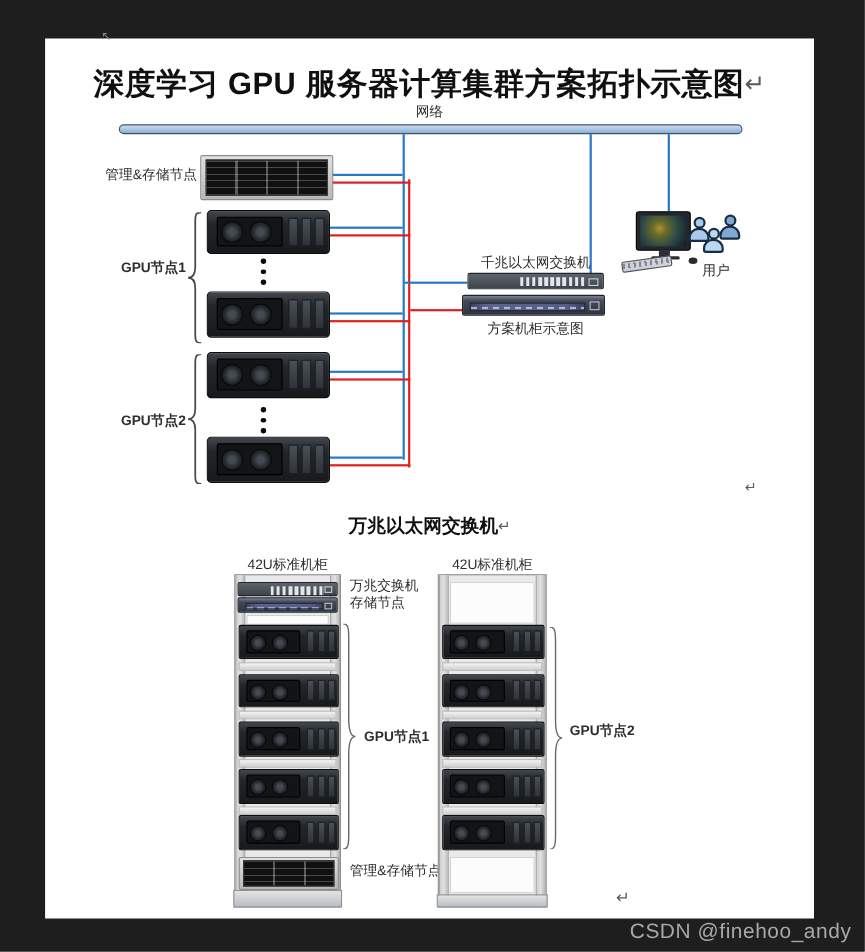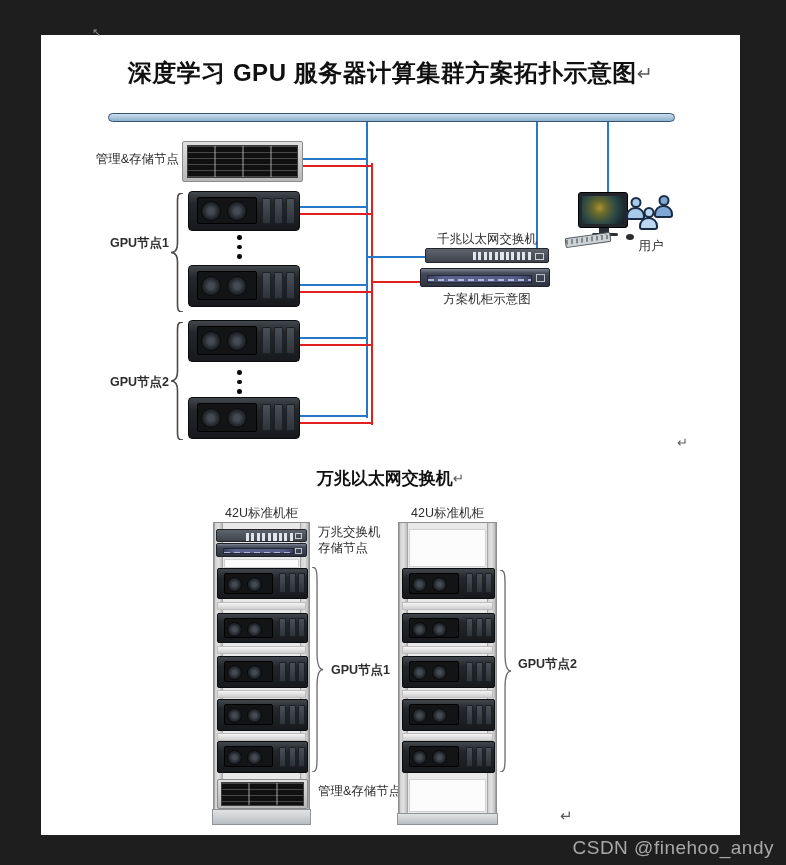--- a/index.html
+++ b/index.html
@@ -4,21 +4,21 @@
 <style>
   * { margin:0; padding:0; box-sizing:border-box; }
   html,body { width:786px; height:865px; background:#1e1e1e; overflow:hidden;
               font-family:"Liberation Sans", sans-serif; position:relative; }
   .abs { position:absolute; }
   .page { position:absolute; left:41px; top:35px; width:699px; height:800px; background:#ffffff; }
   .lbl  { position:absolute; font-size:12.5px; color:#2d2d2d; white-space:nowrap; }
   .bold { font-weight:700; }
   .ctr  { text-align:center; }
   .rgt  { text-align:right; }
-  .h1   { position:absolute; left:0; width:699px; text-align:center; font-size:24px; font-weight:700; color:#101010; letter-spacing:.5px;}
+  .h1   { position:absolute; left:0; width:699px; text-align:center; font-size:28px; font-weight:700; color:#101010; letter-spacing:.5px;}
   .h2   { position:absolute; left:0; width:699px; text-align:center; font-size:17px; font-weight:700; color:#101010;}
   .ret  { font-weight:400; font-size:.8em; color:#5a5a5a; vertical-align:1px;}
   .retmark { position:absolute; color:#5a5a5a; font-size:13px; }
   
   .wb { position:absolute; background:#2878c8; }
   .wr { position:absolute; background:#e02020; }
   
   .netbar { position:absolute; left:67px; top:78px; width:567px; height:9px; border-radius:5px;
             background:linear-gradient(180deg,#cddded 0%,#a9c4dd 55%,#8fb0cf 100%); border:1.5px solid #35546f;}
   
@@ -75,20 +75,21 @@
   .brace { position:absolute; }
   .watermark { position:absolute; top:837px; right:12px; font-size:19px; color:#a8a8a8; letter-spacing:.5px;}
   .cursor { position:absolute; left:92px; top:26px; color:#8d8d8d; font-size:11px; }
 </style>
 </head>
 <body>
 
 <div class="page">
 
   <div class="h1" style="top:22px;"><span>深度学习 GPU 服务器计算集群方案拓扑示意图</span><span class="ret">↵</span></div>
+  <div class="lbl ctr" style="left:0;top:58px;width:699px;">网络</div>
 
   <div class="netbar"></div>
 
   <div class="wb" style="left:325px;top:87px;width:2px;height:296px;"></div>
   <div class="wr" style="left:330px;top:128px;width:2px;height:262px;"></div>
   <div class="wb" style="left:255px;top:123px;width:70px;height:2px;"></div>
   <div class="wr" style="left:255px;top:130px;width:77px;height:2px;"></div>
   <div class="wb" style="left:255px;top:171px;width:70px;height:2px;"></div>
   <div class="wr" style="left:255px;top:178px;width:77px;height:2px;"></div>
   <div class="wb" style="left:255px;top:249px;width:70px;height:2px;"></div>

